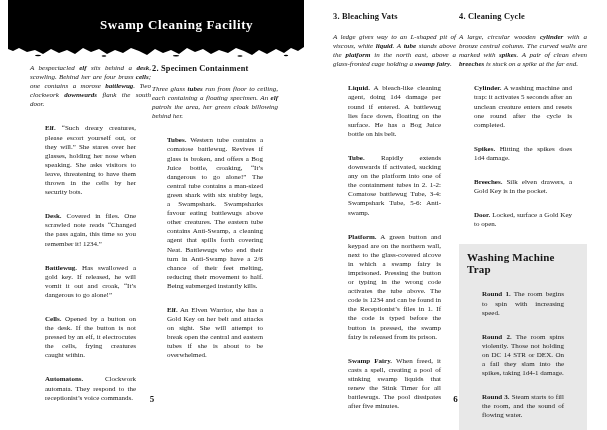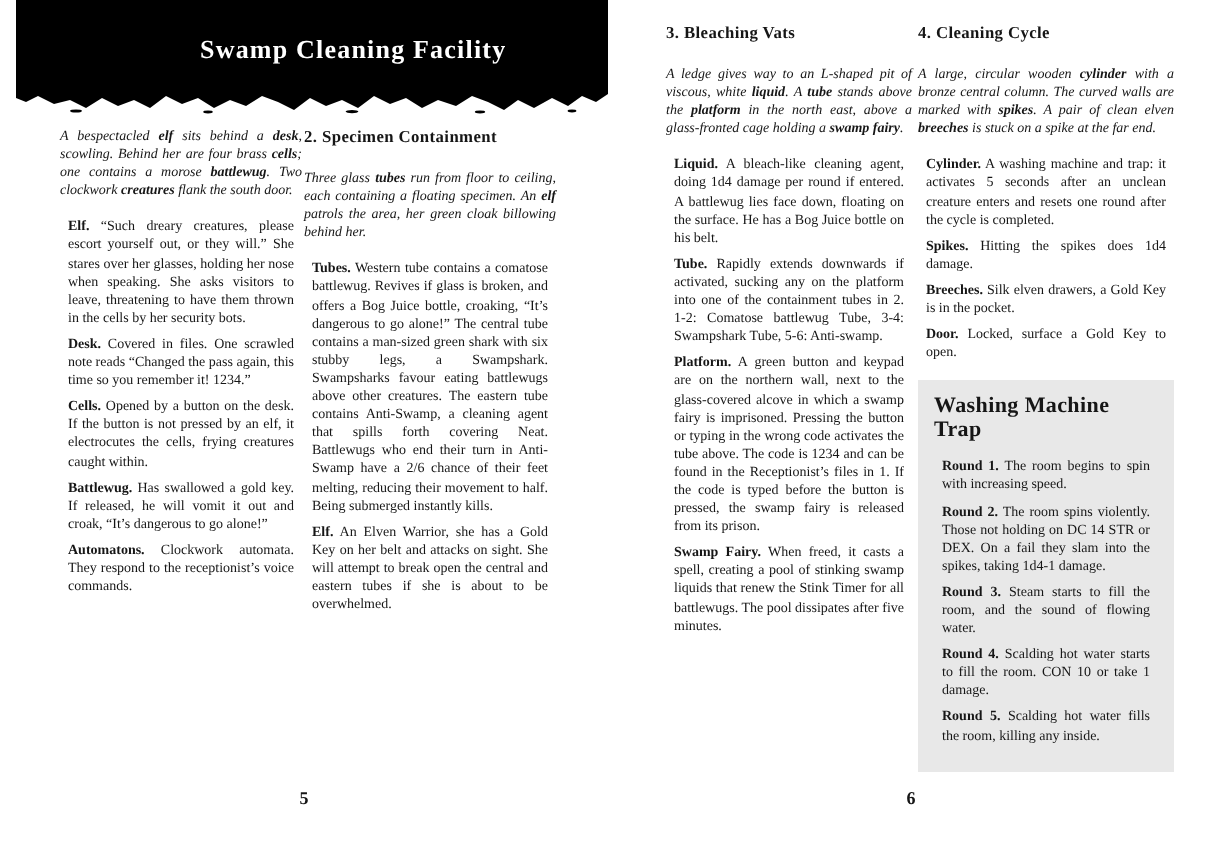--- a/index.html
+++ b/index.html
@@ -46,21 +46,21 @@
     font-size:8.4px;
     font-weight:bold;
     margin:0 0 12px 0;
     letter-spacing:.2px;
   }
   .column p{
     font-size:7px;
     line-height:9.1px;
     text-align:justify;
   }
-  p.entry{margin:4px;}
+  p.entry{margin:15px;}
   p.intro{font-style:italic;margin:0 0 9px 0;}
   .b{font-weight:bold;}
 
   .trap-box{
     background:var(--box-bg);
     margin-top:9px;
     padding:7px 8px 9px 8px;
   }
   .box-title{
     font-size:11px;
@@ -86,25 +86,25 @@
   </div>
   <svg class="banner-tear" viewBox="0 0 296 12" preserveAspectRatio="none">
     <polygon fill="#000000" points="0,0 296,0 296,2 290,6 283,3 276,8 268,4 259,9 251,5 244,10 236,6 228,3 220,8 211,5 203,9 195,4 187,7 179,3 171,9 163,5 155,8 147,4 139,10 131,6 123,3 115,8 107,5 99,9 91,4 83,7 75,3 67,9 59,5 51,8 43,4 35,9 27,5 19,7 11,3 5,6 0,4"></polygon>
     <ellipse cx="30" cy="10.5" rx="3" ry="0.8" fill="#000000"></ellipse>
     <ellipse cx="96" cy="11" rx="2.4" ry="0.7" fill="#000000"></ellipse>
     <ellipse cx="168" cy="10.8" rx="3.2" ry="0.8" fill="#000000"></ellipse>
     <ellipse cx="232" cy="11" rx="2.6" ry="0.7" fill="#000000"></ellipse>
     <ellipse cx="278" cy="10.5" rx="2.2" ry="0.7" fill="#000000"></ellipse>
   </svg>
   <div class="column" id="col-0">
-      <p class="intro"><span>A bespectacled </span><span class="b">elf</span><span> sits behind a </span><span class="b">desk</span><span>, scowling. Behind her are four brass </span><span class="b">cells</span><span>; one contains a morose </span><span class="b">battlewug</span><span>. Two clockwork </span><span class="b">creatures</span><span> flank the south door.</span></p>
+      <p class="intro"><span>A bespectacled </span><span class="b">elf</span><span> sits behind a </span><span class="b">desk</span><span>, scowling. Behind her are four brass </span><span class="b">cells</span><span>; one contains a morose </span><span class="b">battlewug</span><span>. Two clockwork </span><span class="b">downwards</span><span> flank the south door.</span></p>
       <p class="entry"><span class="b">Elf.</span><span> “Such dreary creatures, please escort yourself out, or they will.” She stares over her glasses, holding her nose when speaking. She asks visitors to leave, threatening to have them thrown in the cells by her security bots.</span></p>
       <p class="entry"><span class="b">Desk.</span><span> Covered in files. One scrawled note reads “Changed the pass again, this time so you remember it! 1234.”</span></p>
+      <p class="entry"><span class="b">Battlewug.</span><span> Has swallowed a gold key. If released, he will vomit it out and croak, “It’s dangerous to go alone!”</span></p>
       <p class="entry"><span class="b">Cells.</span><span> Opened by a button on the desk. If the button is not pressed by an elf, it electrocutes the cells, frying creatures caught within.</span></p>
-      <p class="entry"><span class="b">Battlewug.</span><span> Has swallowed a gold key. If released, he will vomit it out and croak, “It’s dangerous to go alone!”</span></p>
       <p class="entry"><span class="b">Automatons.</span><span> Clockwork automata. They respond to the receptionist’s voice commands.</span></p>
     </div>
   <div class="column" id="col-1">
       <h2 class="col-heading">2. Specimen Containment</h2>
       <p class="intro"><span>Three glass </span><span class="b">tubes</span><span> run from floor to ceiling, each containing a floating specimen. An </span><span class="b">elf</span><span> patrols the area, her green cloak billowing behind her.</span></p>
       <p class="entry"><span class="b">Tubes.</span><span> Western tube contains a comatose battlewug. Revives if glass is broken, and offers a Bog Juice bottle, croaking, “It’s dangerous to go alone!” The central tube contains a man-sized green shark with six stubby legs, a Swampshark. Swampsharks favour eating battlewugs above other creatures. The eastern tube contains Anti-Swamp, a cleaning agent that spills forth covering Neat. Battlewugs who end their turn in Anti-Swamp have a 2/6 chance of their feet melting, reducing their movement to half. Being submerged instantly kills.</span></p>
       <p class="entry"><span class="b">Elf.</span><span> An Elven Warrior, she has a Gold Key on her belt and attacks on sight. She will attempt to break open the central and eastern tubes if she is about to be overwhelmed.</span></p>
     </div>
   <div class="page-number">5</div>
 </div>

